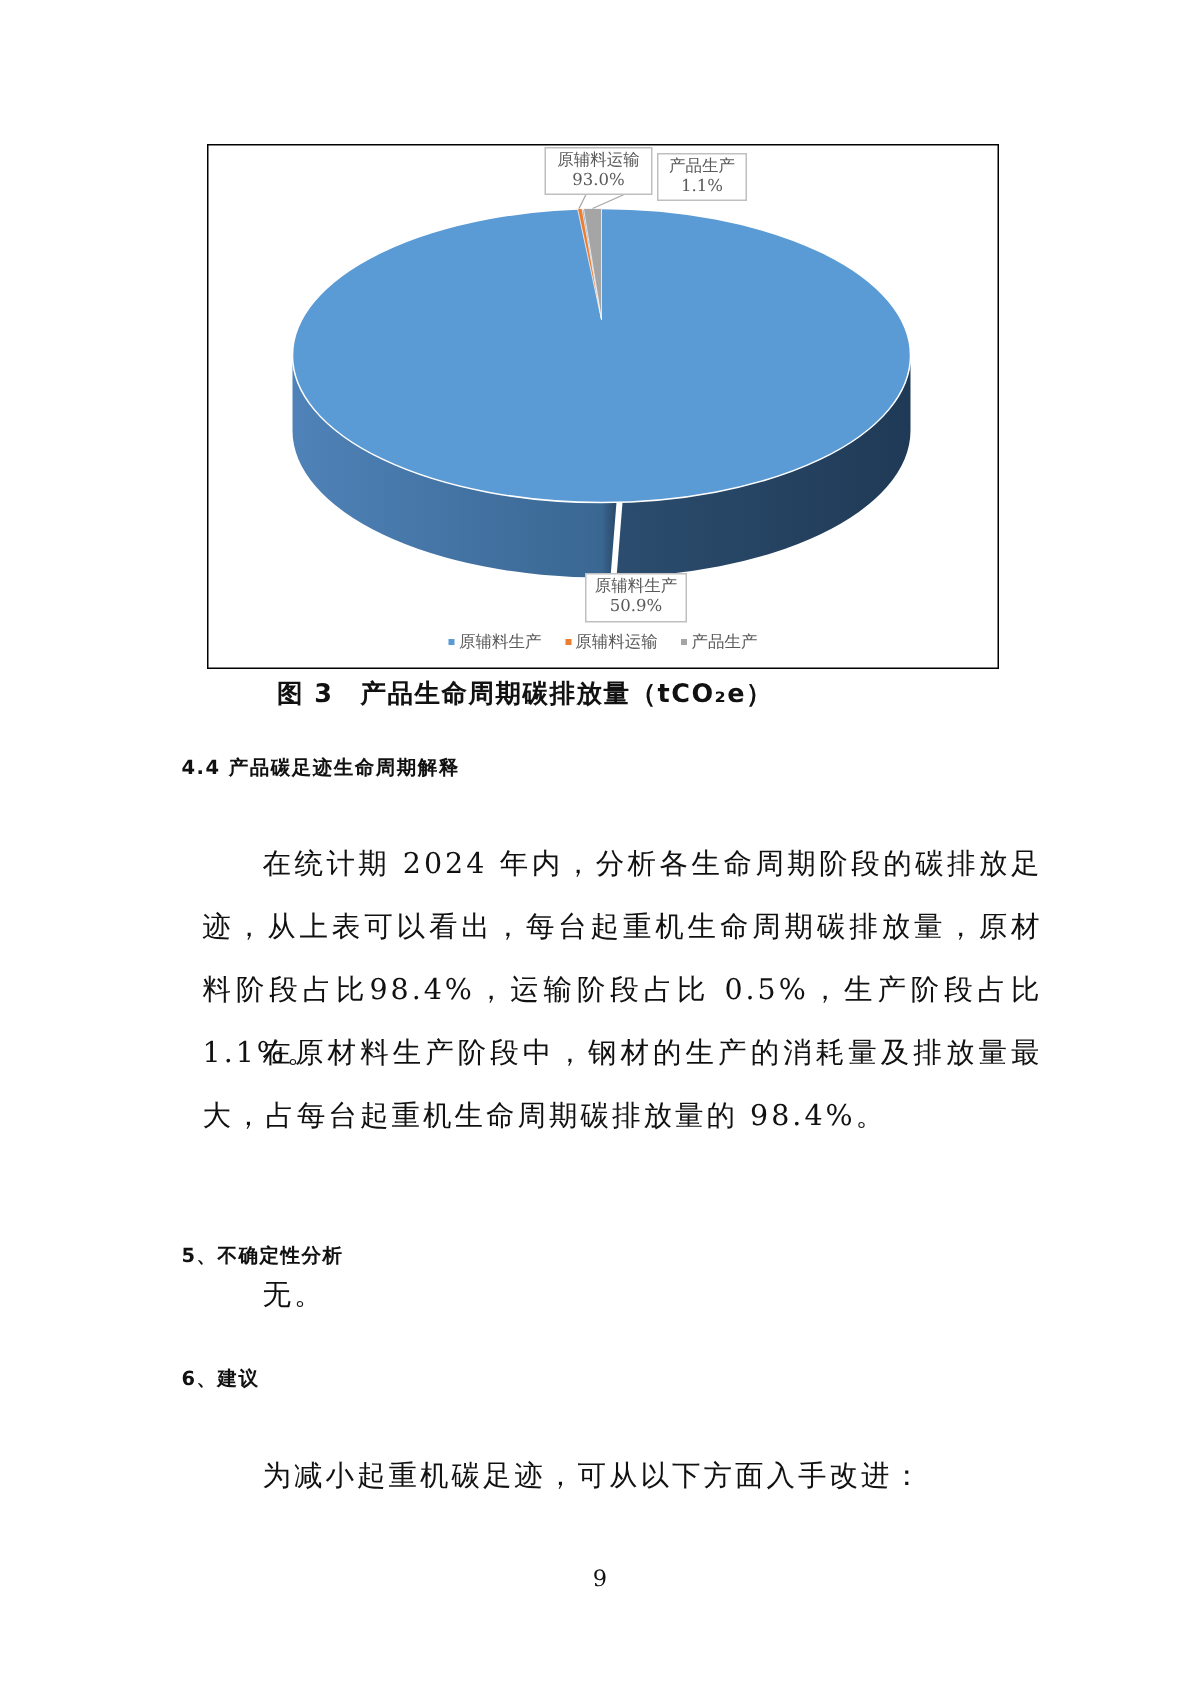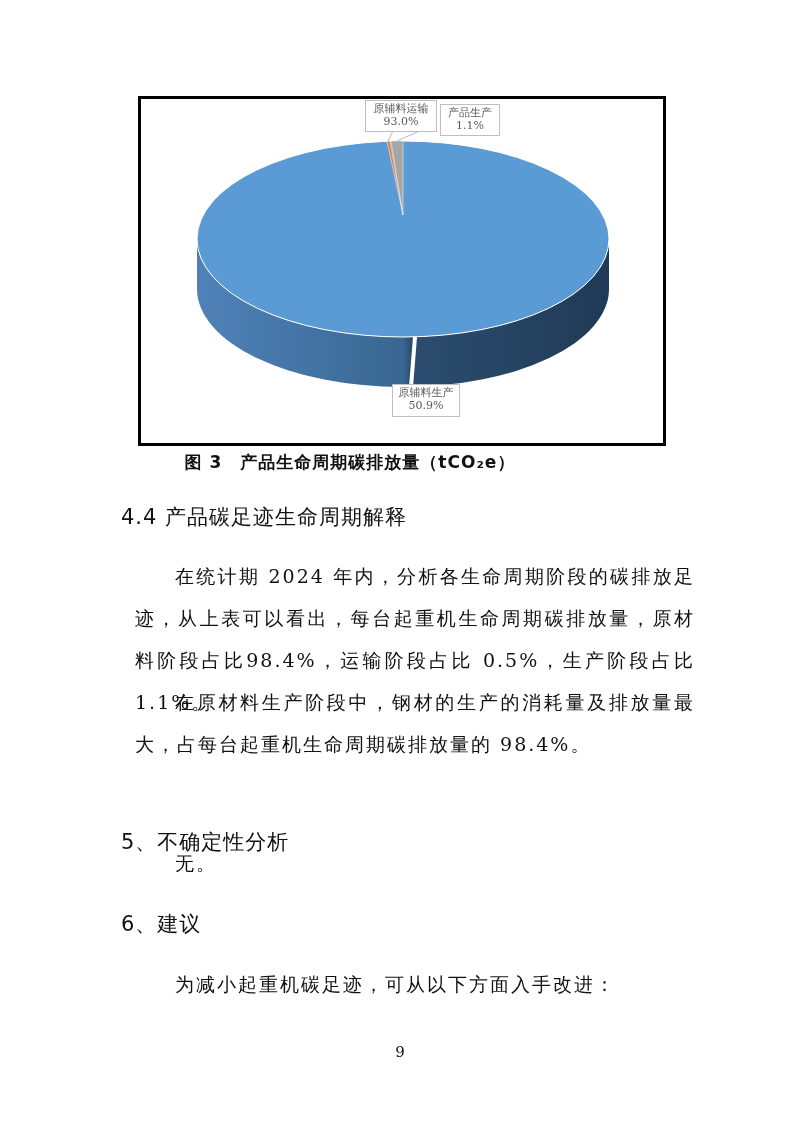--- a/index.html
+++ b/index.html
@@ -1,24 +1,24 @@
 <!DOCTYPE html>
 <html><head>
 <meta charset="utf-8">
 <style>
   html,body{margin:0;padding:0;background:#fff;}
   body{width:800px;height:1131px;position:relative;overflow:hidden;font-family:"DejaVu Serif","Liberation Serif",serif;color:#111;}
-  .chart-frame{position:absolute;left:138px;top:96px;width:528px;height:350px;border:3px solid #000000;box-sizing:border-box;background:#fff;}
+  .chart-frame{position:absolute;left:138px;top:96px;width:528px;height:350px;border:1px solid #000000;box-sizing:border-box;background:#fff;}
   .chart-svg{position:absolute;left:0;top:0;}
   .label-box{position:absolute;background:#fff;border:1px solid #bfbfbf;font-size:11px;color:#595959;text-align:center;line-height:13px;padding:1px 2px;box-sizing:border-box;}
   .legend{position:absolute;left:0;width:100%;top:323px;text-align:center;font-size:11px;color:#595959;}
   .legend-item{display:inline-block;margin:0 6px;}
   .swatch{display:inline-block;width:4px;height:4px;margin-right:3px;vertical-align:middle;}
   .caption{position:absolute;top:451px;left:0;width:700px;text-align:center;font-size:17px;font-weight:bold;font-family:"DejaVu Sans","Liberation Sans",sans-serif;letter-spacing:1px;}
-  .h2{position:absolute;left:121px;font-size:21px;font-family:"DejaVu Sans","Liberation Sans",sans-serif;font-weight:normal;letter-spacing:1px;}
+  .h2{position:absolute;left:121px;font-size:13px;font-family:"DejaVu Sans","Liberation Sans",sans-serif;font-weight:bold;letter-spacing:1px;}
   .para{position:absolute;left:135px;width:560px;font-size:19px;line-height:42px;text-align:justify;letter-spacing:2px;}
   .indent{text-indent:40px;}
   .page-num{position:absolute;top:1043px;left:0;width:800px;text-align:center;font-size:15px;}
 </style>
 </head>
 <body>
 
 <div class="chart-frame">
   <svg class="chart-svg" width="528" height="350" viewBox="0 0 528 350">
     <defs>
@@ -49,20 +49,25 @@
   </div>
   <div class="label-box" style="left:299px;top:5px;width:60px;height:32px;">
     <div>产品生产</div>
     <div>1.1%</div>
   </div>
   <div class="label-box" style="left:251px;top:285px;width:68px;height:33px;">
     <div>原辅料生产</div>
     <div>50.9%</div>
   </div>
 
+  <div class="legend">
+    <span class="legend-item"><span class="swatch" style="background:#5b9bd5"></span><span>原辅料生产</span></span>
+    <span class="legend-item"><span class="swatch" style="background:#ed7d31"></span><span>原辅料运输</span></span>
+    <span class="legend-item"><span class="swatch" style="background:#a5a5a5"></span><span>产品生产</span></span>
+  </div>
 </div>
 
 <div class="caption">图 3　产品生命周期碳排放量（tCO₂e）</div>
 
 <div class="h2" style="top:503px;">4.4 产品碳足迹生命周期解释</div>
 <div class="para indent" style="top:555px;">在统计期 2024 年内，分析各生命周期阶段的碳排放足迹，从上表可以看出，每台起重机生命周期碳排放量，原材料阶段占比98.4%，运输阶段占比 0.5%，生产阶段占比 1.1%。</div>
 <div class="para indent" style="top:681px;">在原材料生产阶段中，钢材的生产的消耗量及排放量最大，占每台起重机生命周期碳排放量的 98.4%。</div>
 
 <div class="h2" style="top:789px;margin-top:39px;">5、不确定性分析</div>
 <div class="para indent" style="top:842px;">无。</div>

